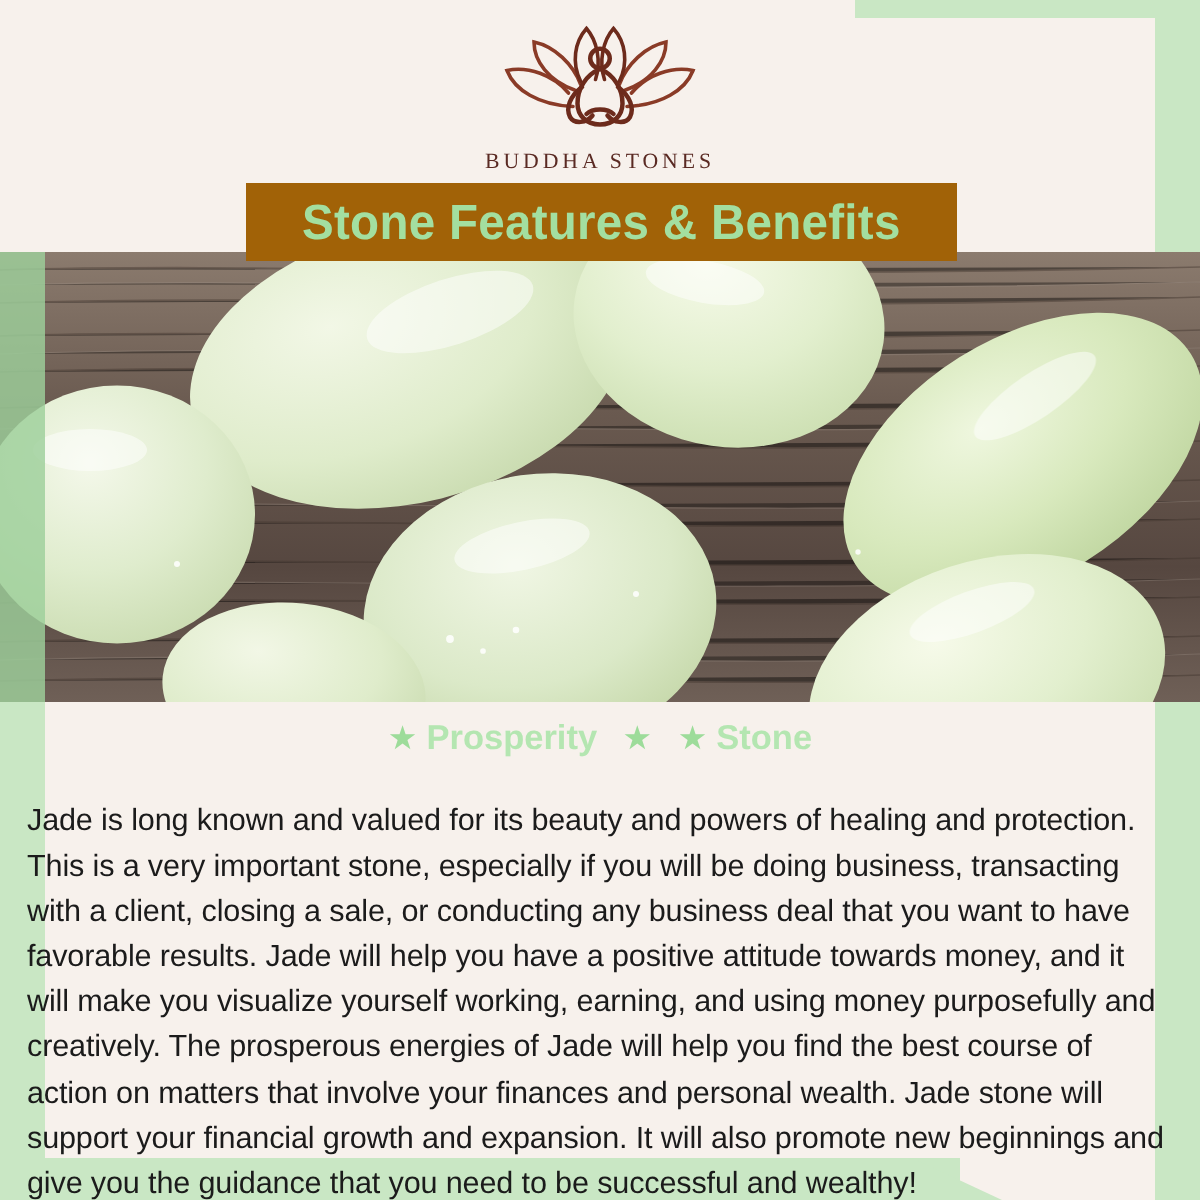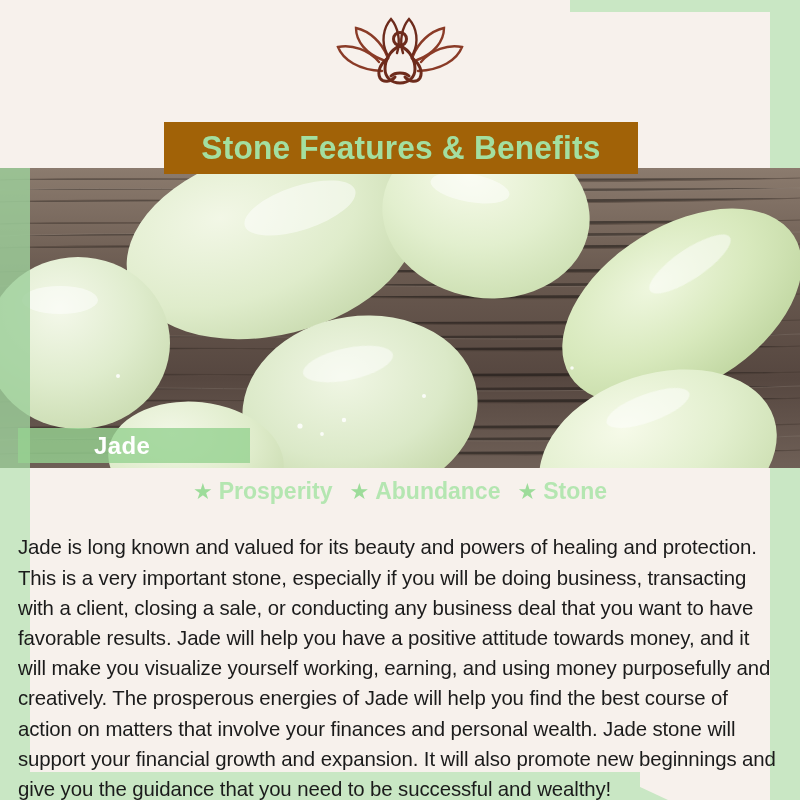--- a/index.html
+++ b/index.html
@@ -198,20 +198,21 @@
 
           <path d="M75 32 C65 36 60 46 60 55 C60 63 66 69 75 69 C84 69 90 63 90 55 C90 46 85 36 75 32 Z"></path>
 
           <path d="M63 44 C55 50 52 58 55 64 C58 69 66 68 70 63"></path>
           <path d="M87 44 C95 50 98 58 95 64 C92 69 84 68 80 63"></path>
 
           <path d="M66 62 C70 58 80 58 84 62"></path>
         </g>
       </svg>
     </span>
+    <span class="logo-word">BUDDHA STONES</span>
   </div>
 
   <div class="photo">
     <svg viewBox="0 0 800 300" preserveAspectRatio="none">
       <defs>
         <linearGradient id="wood" x1="0" y1="0" x2="0" y2="1">
           <stop offset="0" stop-color="#8b7b6e"></stop>
           <stop offset="0.35" stop-color="#6a5a50"></stop>
           <stop offset="0.7" stop-color="#564740"></stop>
           <stop offset="1" stop-color="#6f6057"></stop>
@@ -293,32 +294,28 @@
       </g>
     </svg>
   </div>
 
   <div class="deco-left-bar" style="z-index:3;opacity:.82;"></div>
 
   <div class="title-plate">
     <span class="title-text">Stone Features &amp; Benefits</span>
   </div>
 
-  <div class="jade-band">
-    <span class="jade-label">Jade</span>
-  </div>
 
   <div class="keywords">
     <span class="kw">
       <span class="kw-star">★</span>
       <span class="kw-text">Prosperity</span>
     </span>
     <span class="kw">
       <span class="kw-star">★</span>
-      <span class="kw-text">Abundance</span>
     </span>
     <span class="kw">
       <span class="kw-star">★</span>
       <span class="kw-text">Stone</span>
     </span>
   </div>
 
   <p class="body-copy">Jade is long known and valued for its beauty and powers of healing and protection. This is a very important stone, especially if you will be doing business, transacting with a client, closing a sale, or conducting any business deal that you want to have favorable results. Jade will help you have a positive attitude towards money, and it will make you visualize yourself working, earning, and using money purposefully and creatively. The prosperous energies of Jade will help you find the best course of action on matters that involve your finances and personal wealth. Jade stone will support your financial growth and expansion. It will also promote new beginnings and give you the guidance that you need to be successful and wealthy!</p>
 
 </div>

